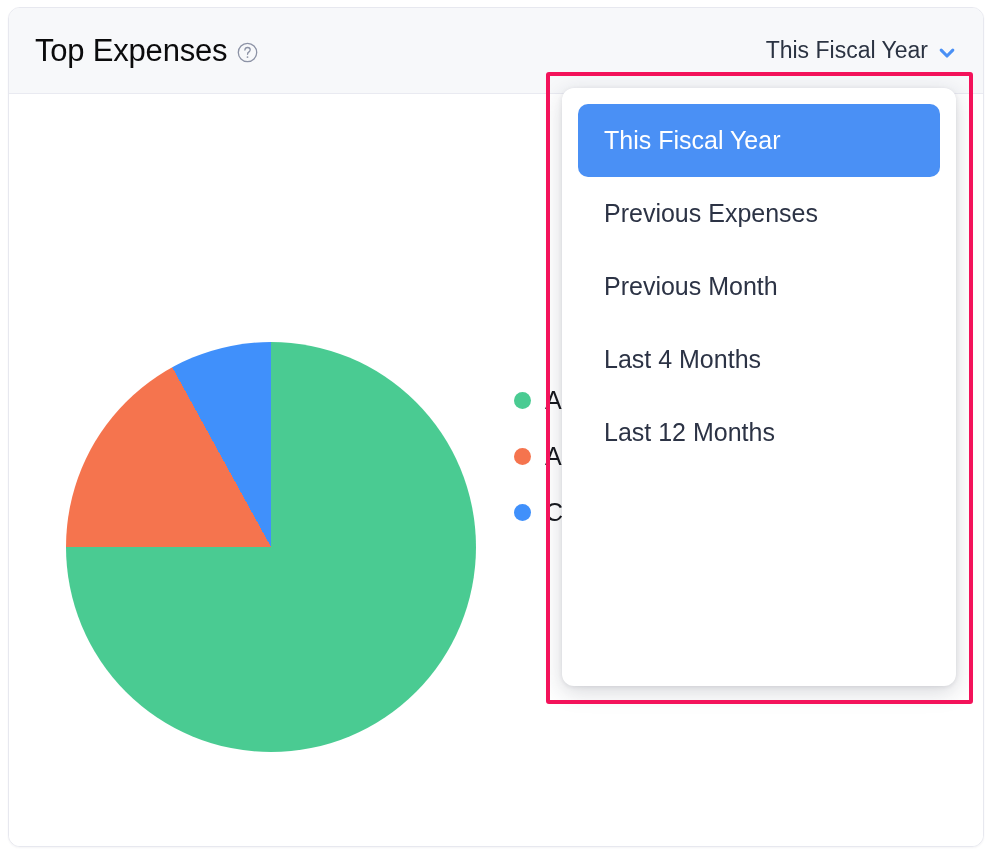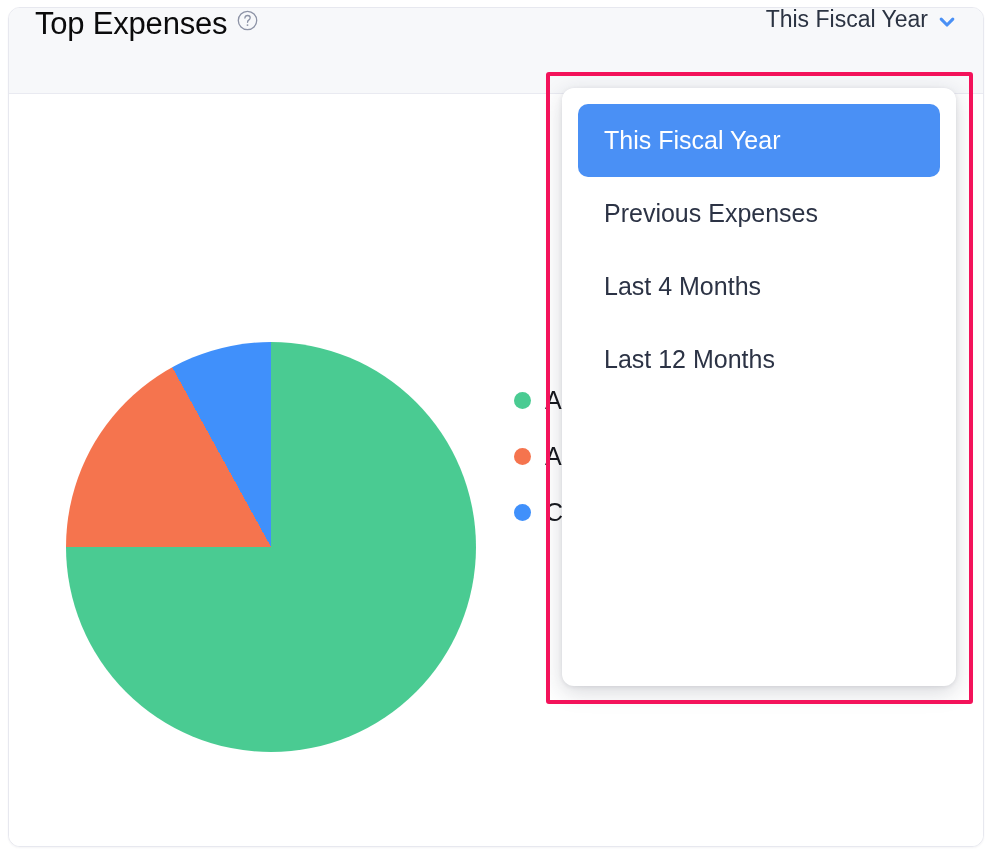--- a/index.html
+++ b/index.html
@@ -32,21 +32,21 @@
     box-shadow: 0 1px 2px rgba(40, 45, 70, 0.05);
     overflow: hidden;
   }
 
   .card-header {
     position: relative;
     height: 86px;
     background: #f7f8fa;
     border-bottom: 1px solid #e9eaf1;
     display: flex;
-    align-items: flex-start;
+    align-items: center;
     padding: 0 22px 0 26px;
   }
 
   .card-title {
     font-size: 31px;
     font-weight: 400;
     color: #0b0b0c;
     letter-spacing: -0.2px;
     line-height: 1;
   }
@@ -233,20 +233,21 @@
           </div>
         </div>
 
     </div>
   </div>
 
   <div class="dropdown-panel">
     <ul class="menu-list" id="menu-list">
         <li class="menu-item selected" style="background: rgb(74, 144, 245);">This Fiscal Year</li>
         <li class="menu-item">Previous Expenses</li>
+        <li class="menu-item">Previous Month</li>
         <li class="menu-item">Last 4 Months</li>
         <li class="menu-item">Last 12 Months</li>
       </ul>
   </div>
 
   <div class="annotation-box"></div>
 
 </div>
 
 </body></html>

